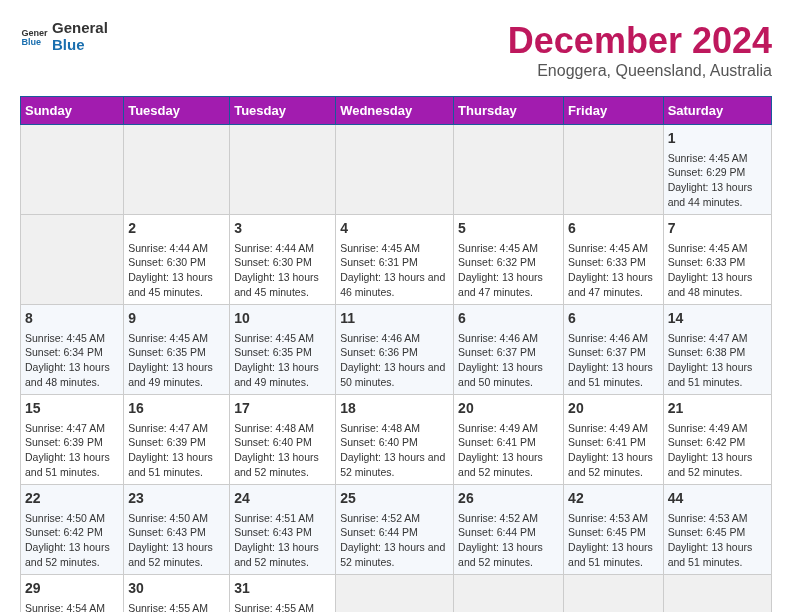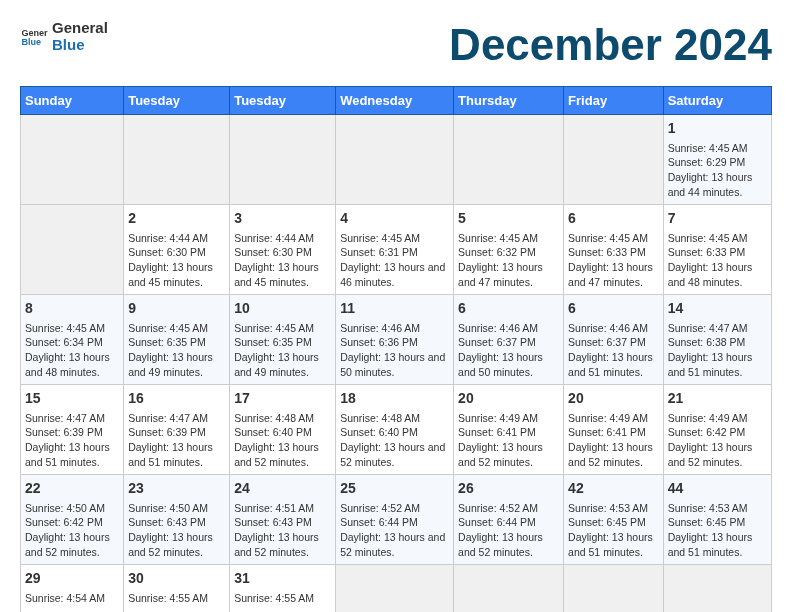--- a/index.html
+++ b/index.html
@@ -22,35 +22,35 @@
       gap: 4px;
     }
     .logo-icon {
       width: 28px;
       height: 28px;
     }
     .title-section {
       text-align: right;
     }
     .calendar-title {
-      font-size: 44px;
+      font-size: 36px;
       font-weight: bold;
-      color: #0c4a6e;
+      color: #be185d;
     }
     .calendar-subtitle {
       font-size: 16px;
       color: #555;
     }
     table {
       width: 100%;
       border-collapse: collapse;
       font-size: 11px;
     }
     thead tr th {
-      background-color: #3b82f6;
+      background-color: #a21caf;
       color: #fff;
       padding: 6px 4px;
       text-align: left;
       font-size: 13px;
       font-weight: bold;
       border: 1px solid #1a5a9a;
     }
     tbody tr td {
       vertical-align: top;
       padding: 4px 4px;
@@ -84,20 +84,21 @@
       <text x="2" y="32" font-size="13" font-weight="bold" fill="#1a6faf" font-family="Arial">Blue</text>
       <polygon points="90,10 110,10 100,0" fill="#1a6faf" transform="scale(0.35) translate(85,-5)"></polygon>
     </svg>
     <div>
       <div style="font-size:15px; font-weight:bold; color:#333; line-height:1.1;">General</div>
       <div style="font-size:15px; font-weight:bold; color:#1a6faf; line-height:1.1;">Blue</div>
     </div>
   </div>
   <div class="title-section">
     <div class="calendar-title">December 2024</div>
+    <div class="calendar-subtitle">Enoggera, Queensland, Australia</div>
   </div>
 </div>
 
 <table>
   <thead>
     <tr>
 
     <th>Sunday</th>
         <th>Tuesday</th>
         <th>Tuesday</th>

